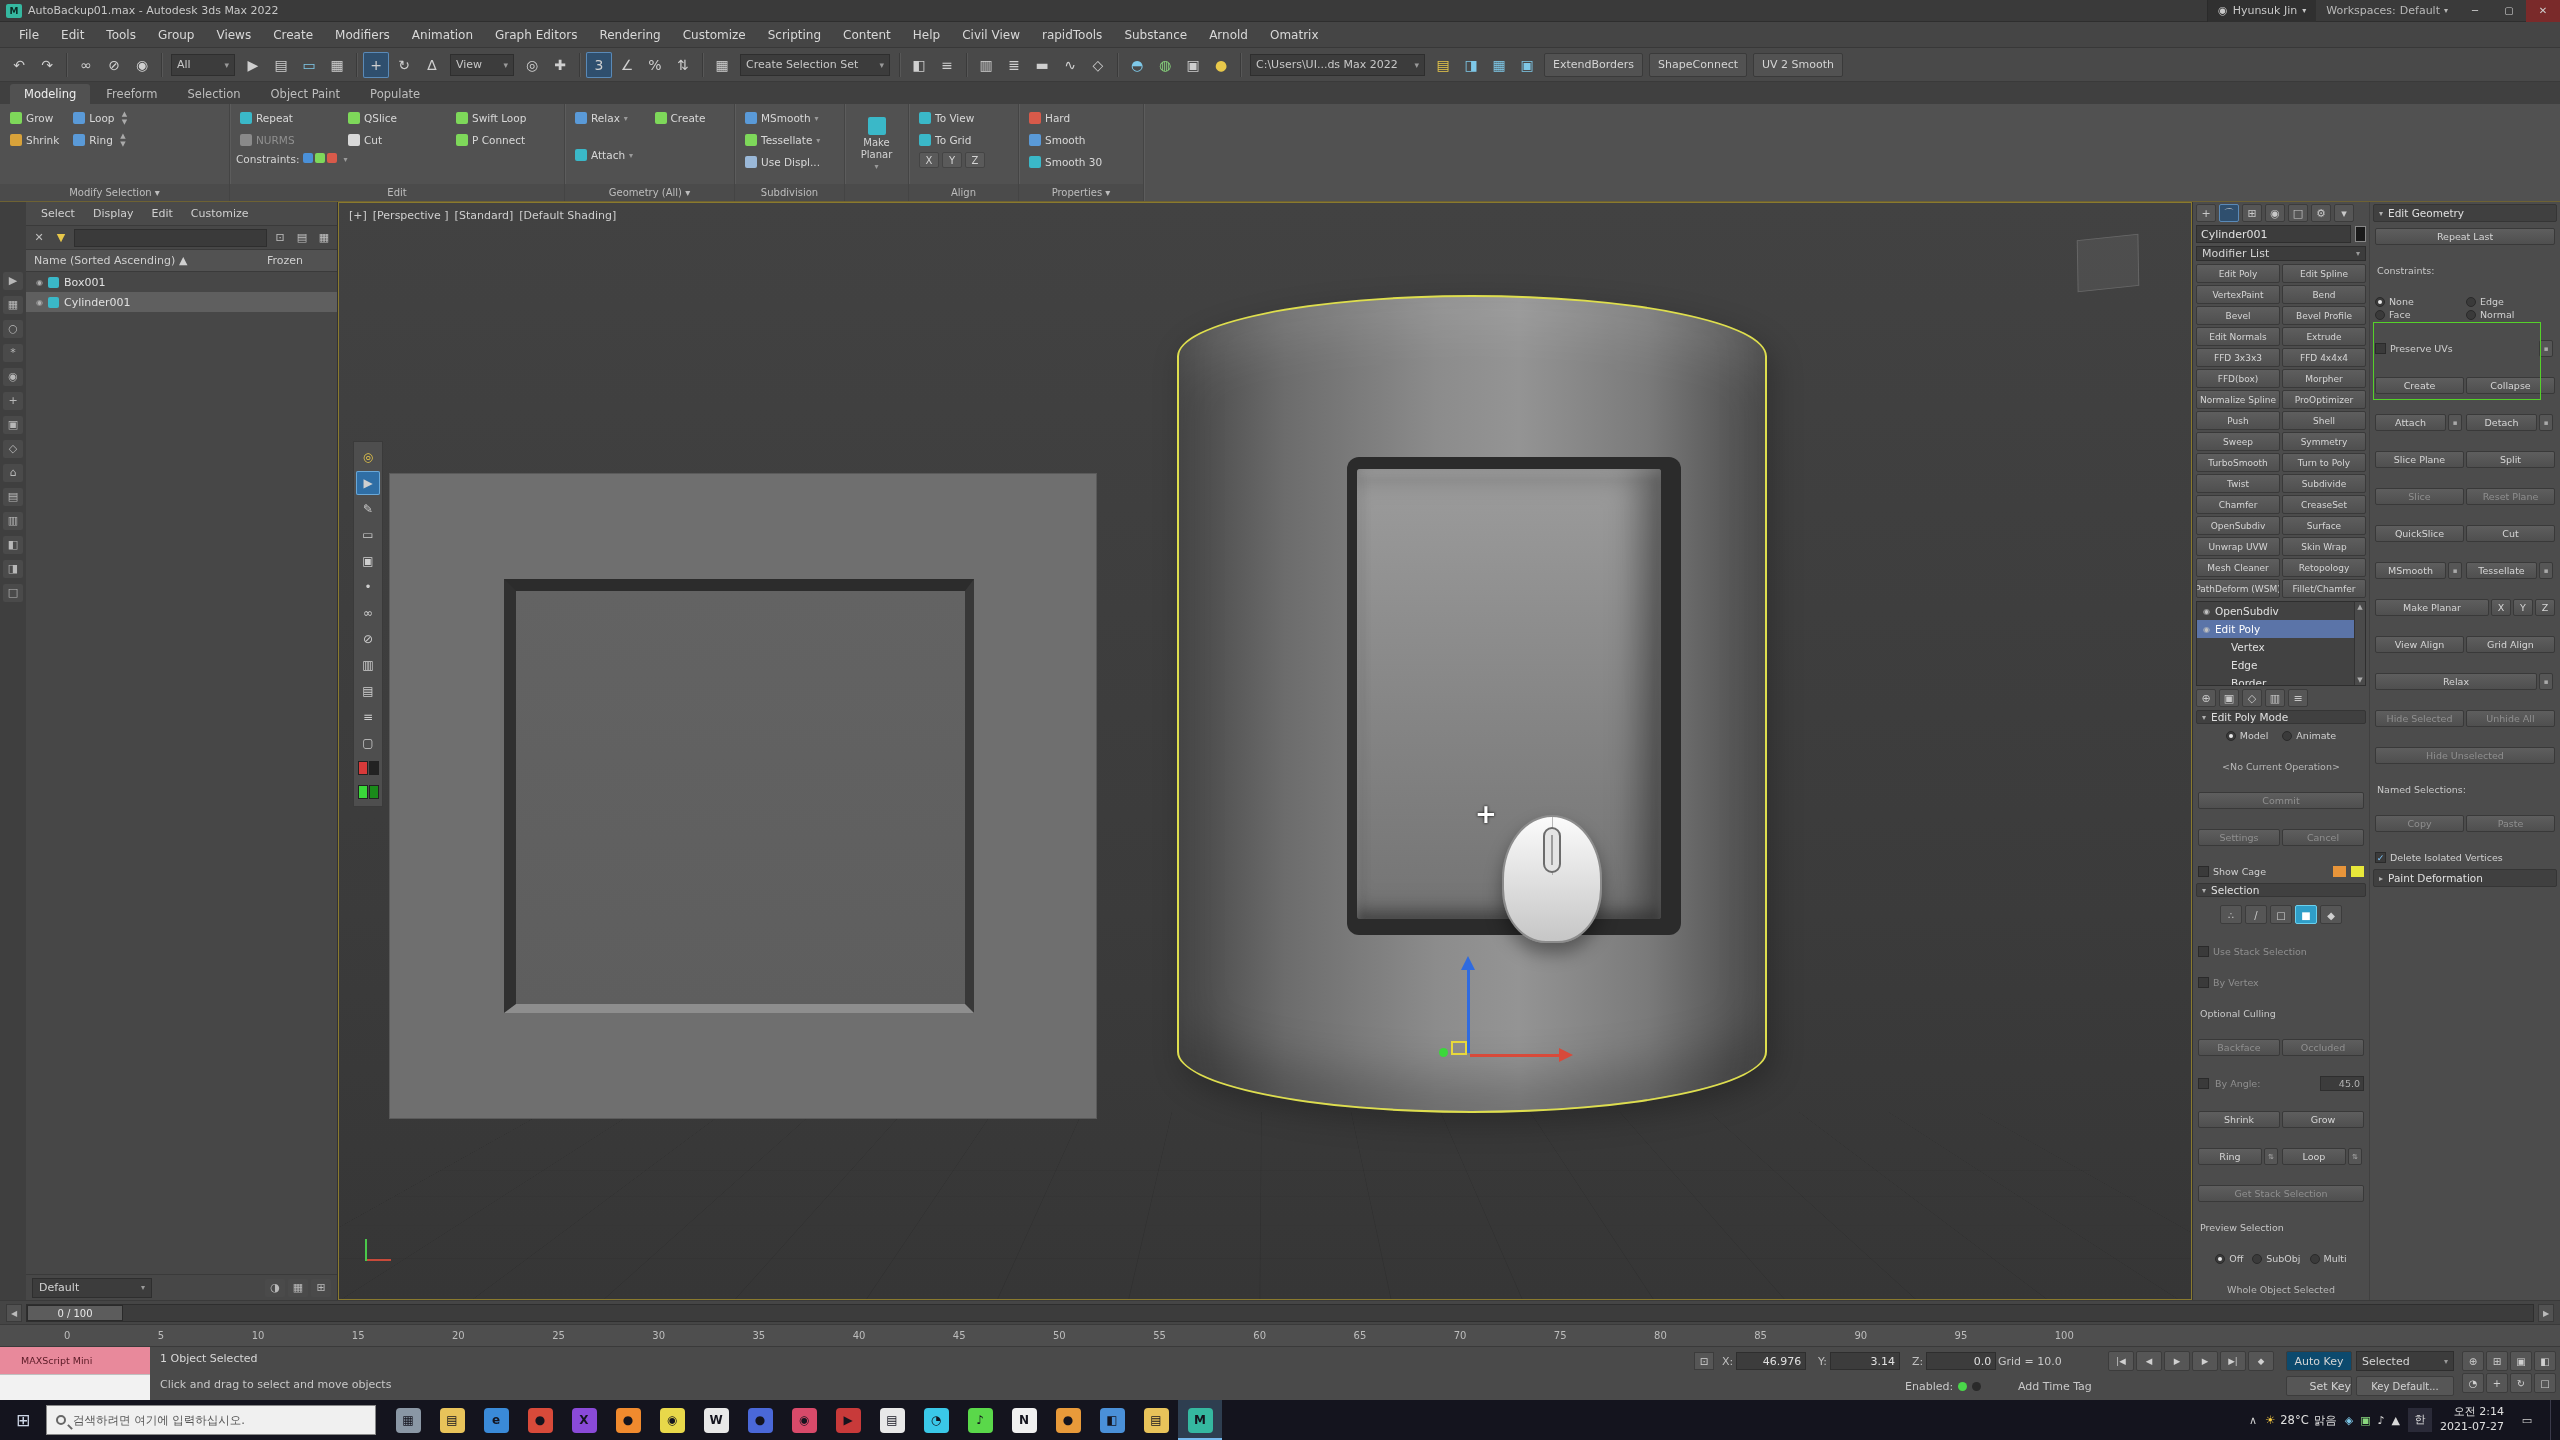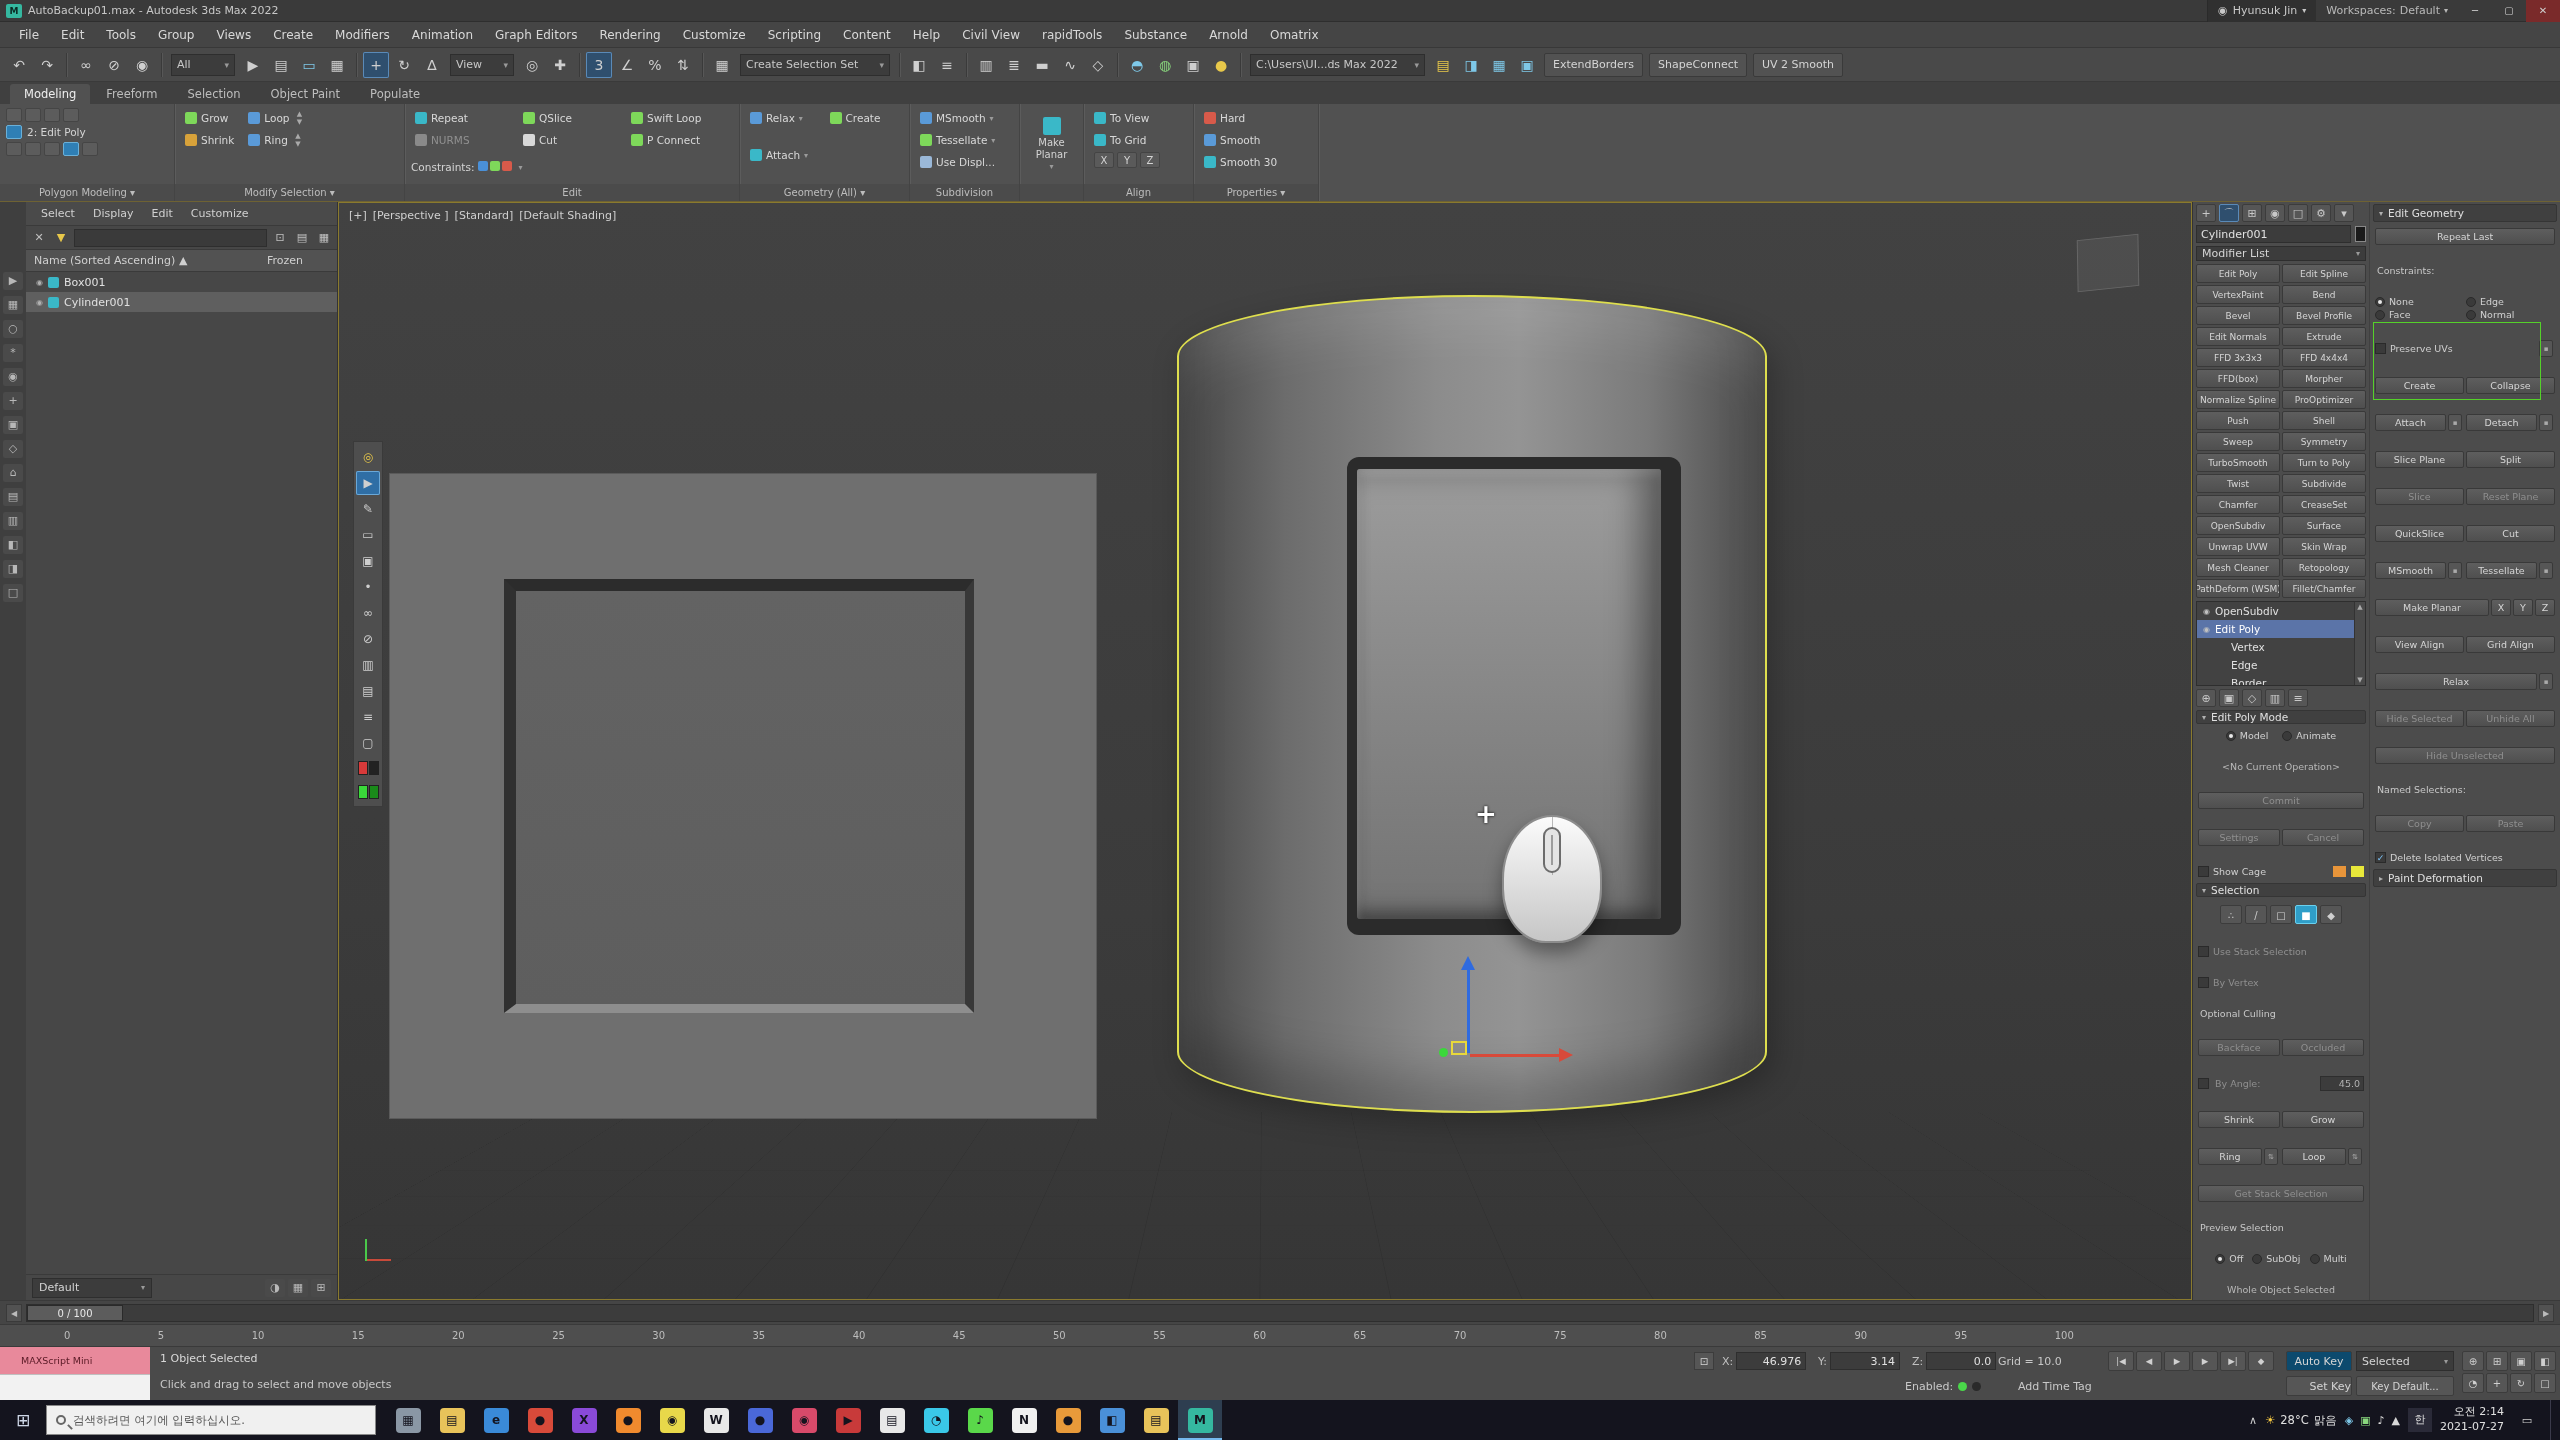--- a/index.html
+++ b/index.html
@@ -344,42 +344,20 @@
   <div class="rtabs" id="rtabs">
       <div class="rtab on">Modeling</div>
       <div class="rtab">Freeform</div>
       <div class="rtab">Selection</div>
       <div class="rtab">Object Paint</div>
       <div class="rtab">Populate</div>
     </div>
 
   <div class="rbody">
 
-    <div class="rpanel" style="width:175px">
-      <div class="rcontent" style="flex-direction:column;gap:3px">
-        <div id="pm-top" style="display:flex;gap:3px">
-            <div class="mic"></div>
-            <div class="mic"></div>
-            <div class="mic"></div>
-            <div class="mic"></div>
-          </div>
-        <div style="display:flex;align-items:center;gap:5px">
-          <span class="mic on"></span>
-          <span style="font-size:10.5px">2: Edit Poly</span>
-        </div>
-        <div id="pm-bottom" style="display:flex;gap:3px">
-            <div class="mic"></div>
-            <div class="mic"></div>
-            <div class="mic"></div>
-            <div class="mic on"></div>
-            <div class="mic"></div>
-          </div>
-      </div>
-      <div class="rlabel">Polygon Modeling ▾</div>
-    </div>
 
     <div class="rpanel" style="width:230px">
       <div class="rcontent">
         <div class="rcol">
           <div class="rbtn">
               <span class="ric" style="background:#7ed85a"></span>
               <span>Grow</span>
             </div>
           <div class="rbtn">
               <span class="ric" style="background:#d8a23a"></span>
@@ -406,21 +384,21 @@
                 <span>▲</span>
                 <span>▼</span>
               </div>
           </div>
         </div>
       </div>
       <div class="rlabel">Modify Selection ▾</div>
     </div>
 
     <div class="rpanel" style="width:335px">
-      <div class="rcontent" style="flex-direction:column;gap:10px">
+      <div class="rcontent" style="flex-direction:column;gap:2px">
         <div id="edit-grid" style="display:grid;grid-template-columns:1fr 1fr 1fr;gap:2px">
             <div class="rbtn">
               <span class="ric" style="background: rgb(58, 184, 200);"></span>
               <span>Repeat</span>
             </div>
             <div class="rbtn">
               <span class="ric" style="background: rgb(126, 216, 90);"></span>
               <span>QSlice</span>
             </div>
             <div class="rbtn">

